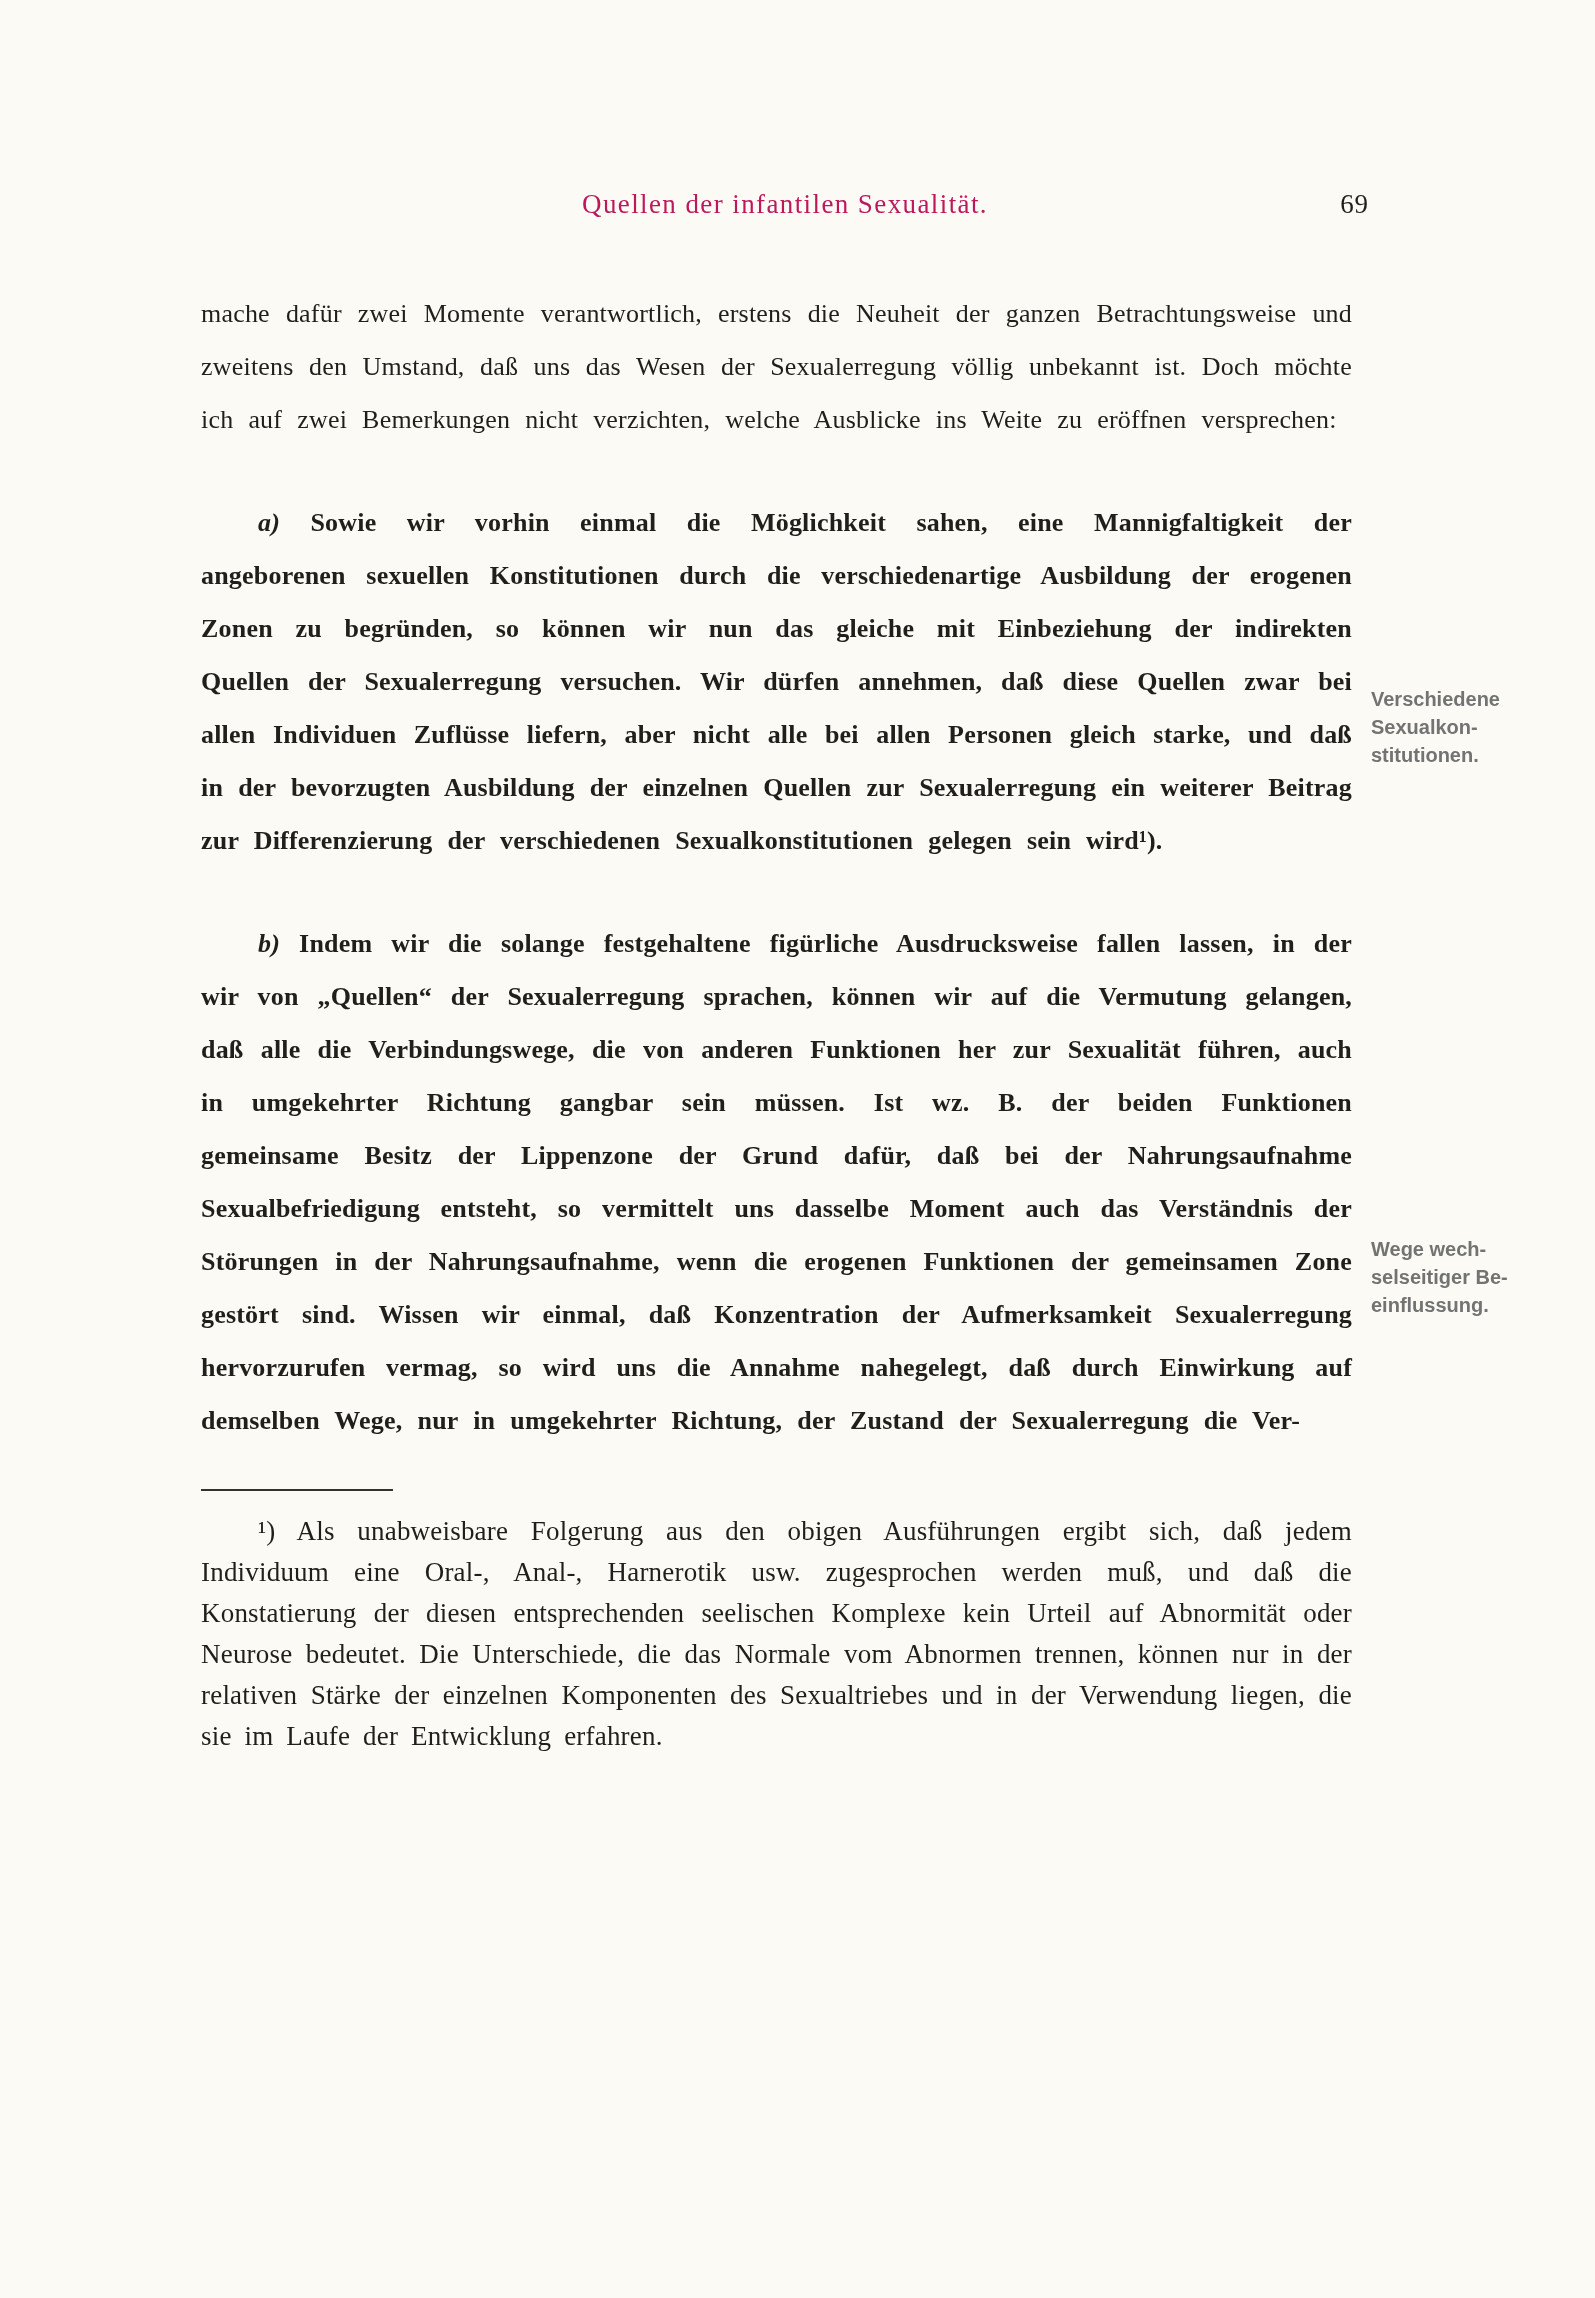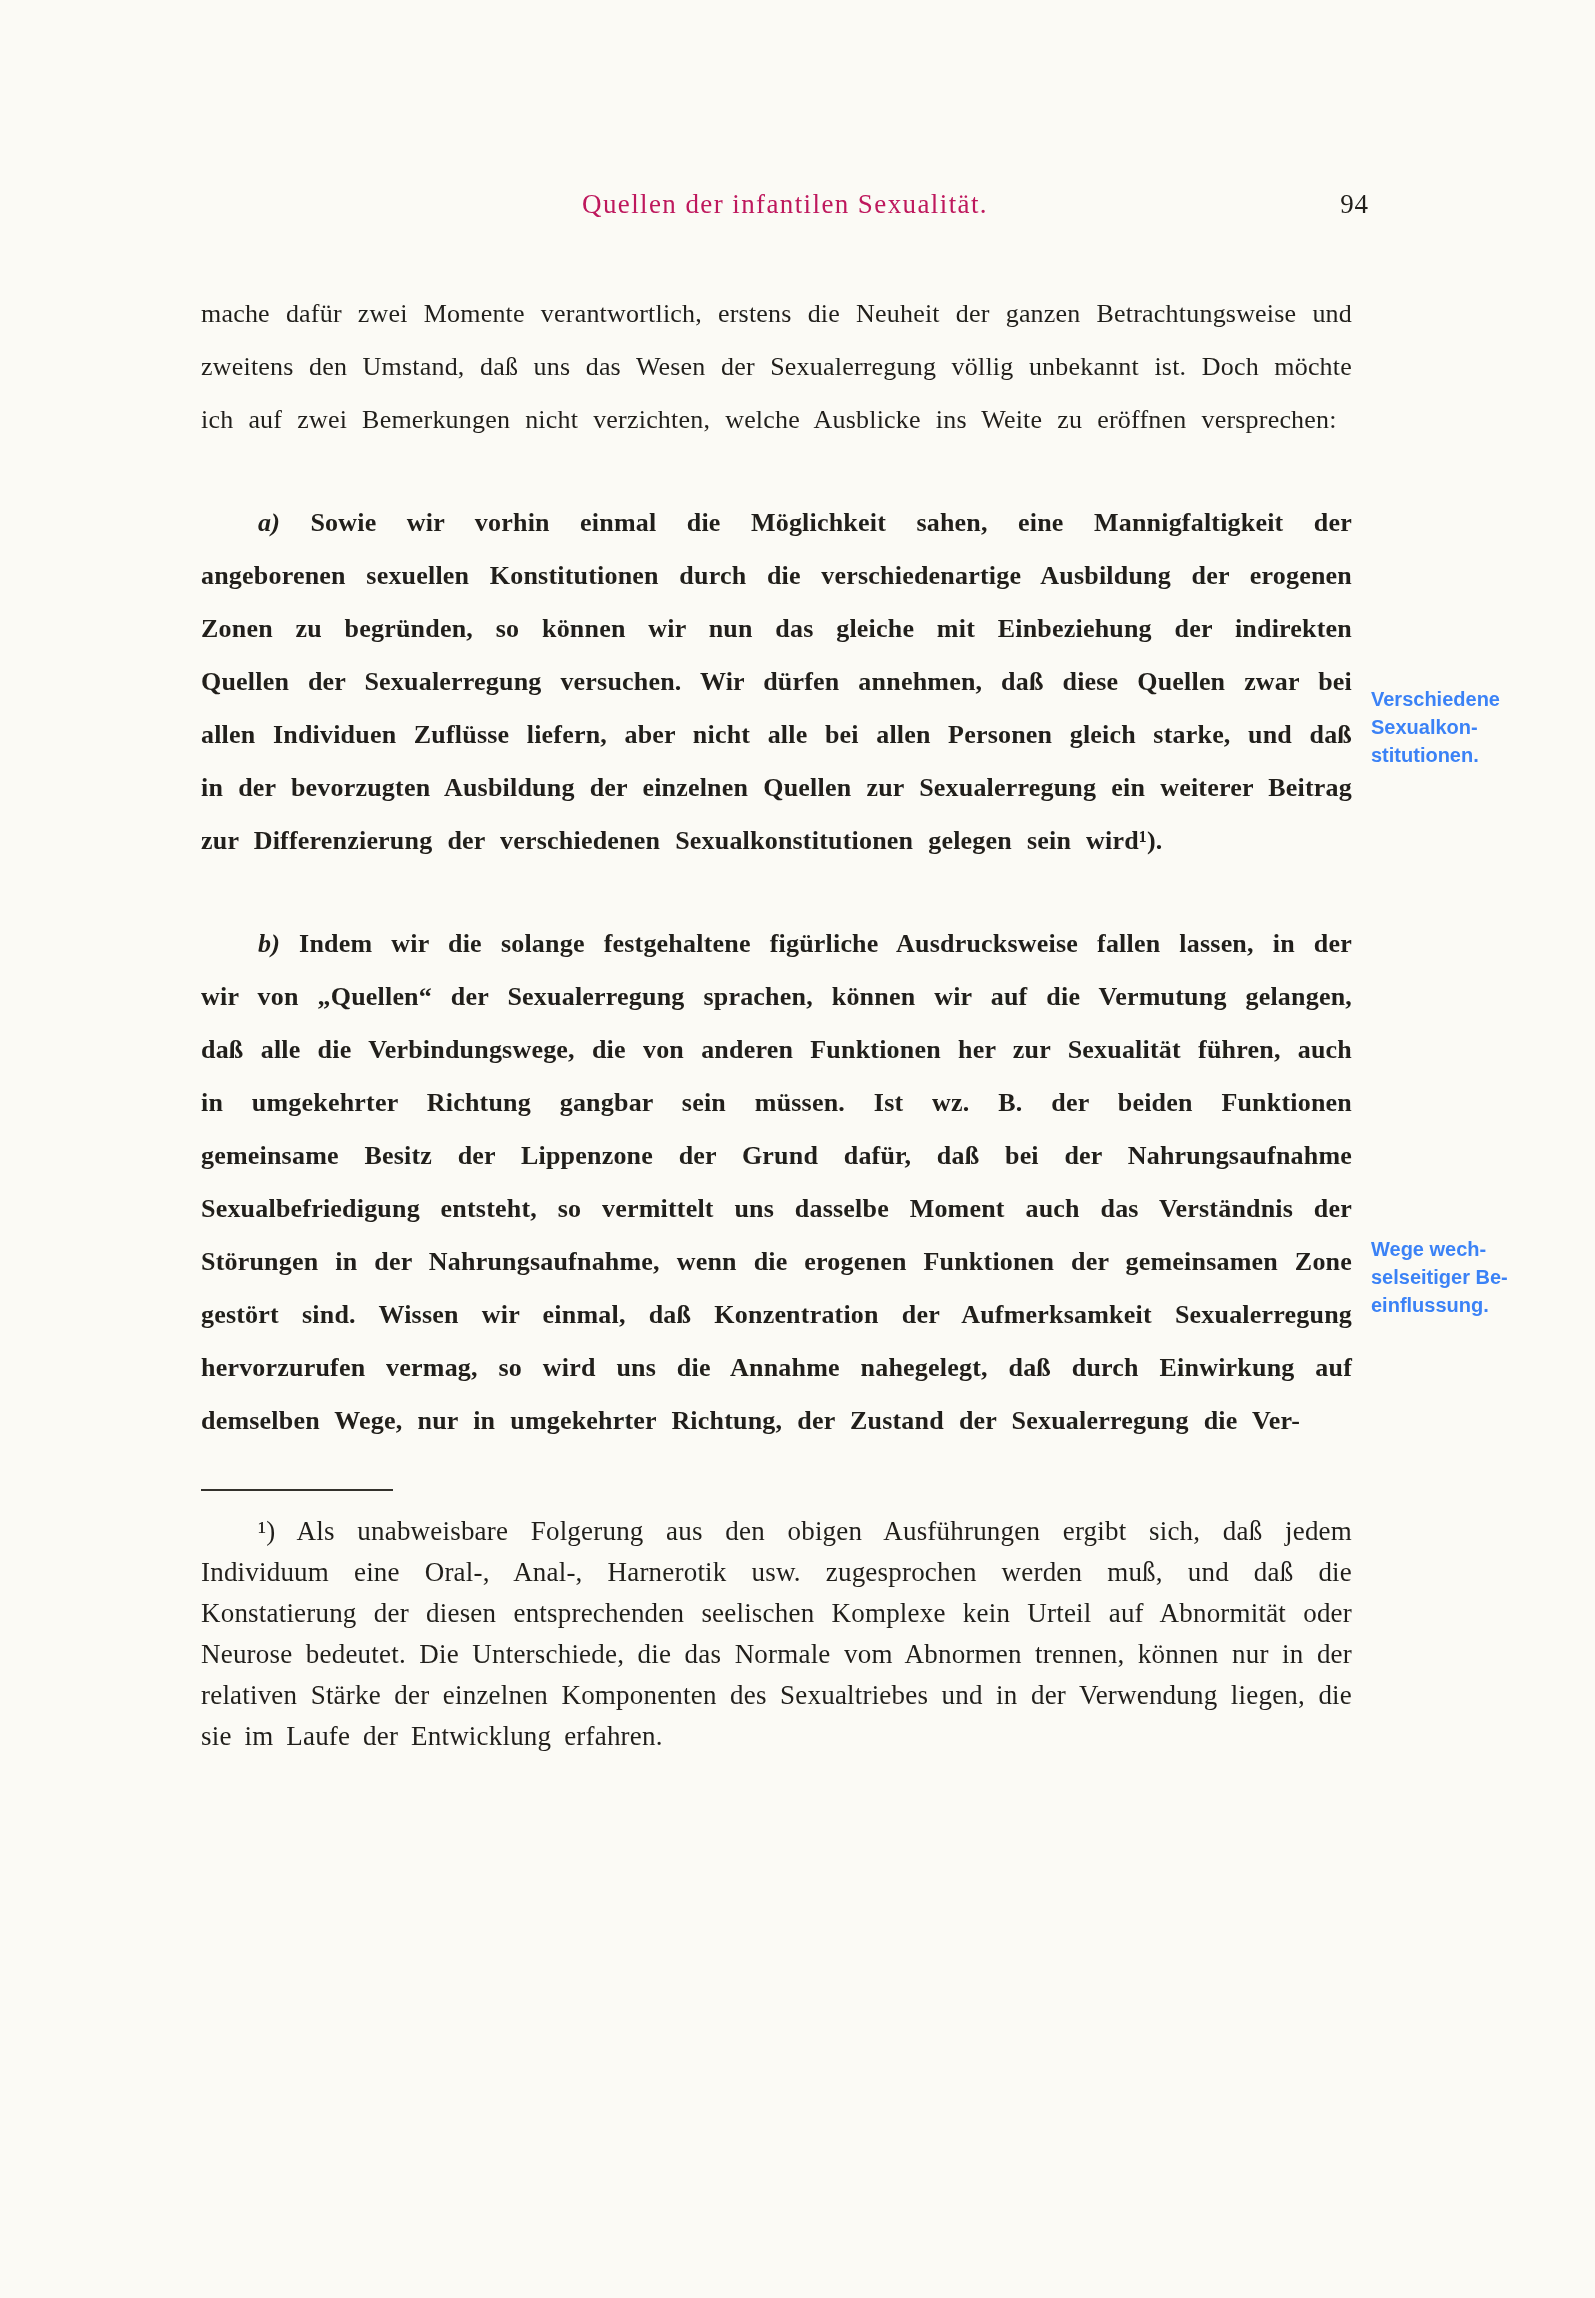--- a/index.html
+++ b/index.html
@@ -66,21 +66,21 @@
   }
   
   .margin-note {
     position: absolute;
     left: 1371px;
     width: 209px;
     font-family: "Liberation Sans", sans-serif;
     font-weight: 700;
     font-size: 20px;
     line-height: 28px;
-    color: #3b82f6;
+    color: #737373;
     white-space: pre-line;
     text-align: left;
   }
   .margin-note.note-1 { top: 685px; }
   .margin-note.note-2 { top: 1235px; }
   
   .footnote-block {
     margin-top: 42px;
   }
   .footnote-rule {
@@ -99,21 +99,21 @@
     letter-spacing: 0.2px;
   }
 </style>
 </head>
 <body>
 
 <div class="page">
 
   <header class="page-header">
     <div class="running-title">Quellen der infantilen Sexualität.</div>
-    <div class="page-number">94</div>
+    <div class="page-number">69</div>
   </header>
 
   <main class="content">
 
     <p class="para">mache dafür zwei Momente verantwortlich, erstens die Neuheit der ganzen Betrachtungsweise und zweitens den Umstand, daß uns das Wesen der Sexualerregung völlig unbekannt ist. Doch möchte ich auf zwei Bemerkungen nicht verzichten, welche Ausblicke ins Weite zu eröffnen versprechen:</p>
 
     <p class="para indent"><i class="marker">a)</i> <span>Sowie wir vorhin einmal die Möglichkeit sahen, eine Mannigfaltigkeit der angeborenen sexuellen Konstitutionen durch die verschiedenartige Ausbildung der erogenen Zonen zu begründen, so können wir nun das gleiche mit Einbeziehung der indirekten Quellen der Sexualerregung versuchen. Wir dürfen annehmen, daß diese Quellen zwar bei allen Individuen Zuflüsse liefern, aber nicht alle bei allen Personen gleich starke, und daß in der bevorzugten Ausbildung der einzelnen Quellen zur Sexualerregung ein weiterer Beitrag zur Differenzierung der verschiedenen Sexualkonstitutionen gelegen sein wird¹).</span></p>
 
     <p class="para indent"><i class="marker">b)</i> <span>Indem wir die solange festgehaltene figürliche Ausdrucksweise fallen lassen, in der wir von „Quellen“ der Sexualerregung sprachen, können wir auf die Vermutung gelangen, daß alle die Verbindungswege, die von anderen Funktionen her zur Sexualität führen, auch in umgekehrter Richtung gangbar sein müssen. Ist wz. B. der beiden Funktionen gemeinsame Besitz der Lippenzone der Grund dafür, daß bei der Nahrungsaufnahme Sexualbefriedigung entsteht, so vermittelt uns dasselbe Moment auch das Verständnis der Störungen in der Nahrungsaufnahme, wenn die erogenen Funktionen der gemeinsamen Zone gestört sind. Wissen wir einmal, daß Konzentration der Aufmerksamkeit Sexualerregung hervorzurufen vermag, so wird uns die Annahme nahegelegt, daß durch Einwirkung auf demselben Wege, nur in umgekehrter Richtung, der Zustand der Sexualerregung die Ver-</span></p>
 

